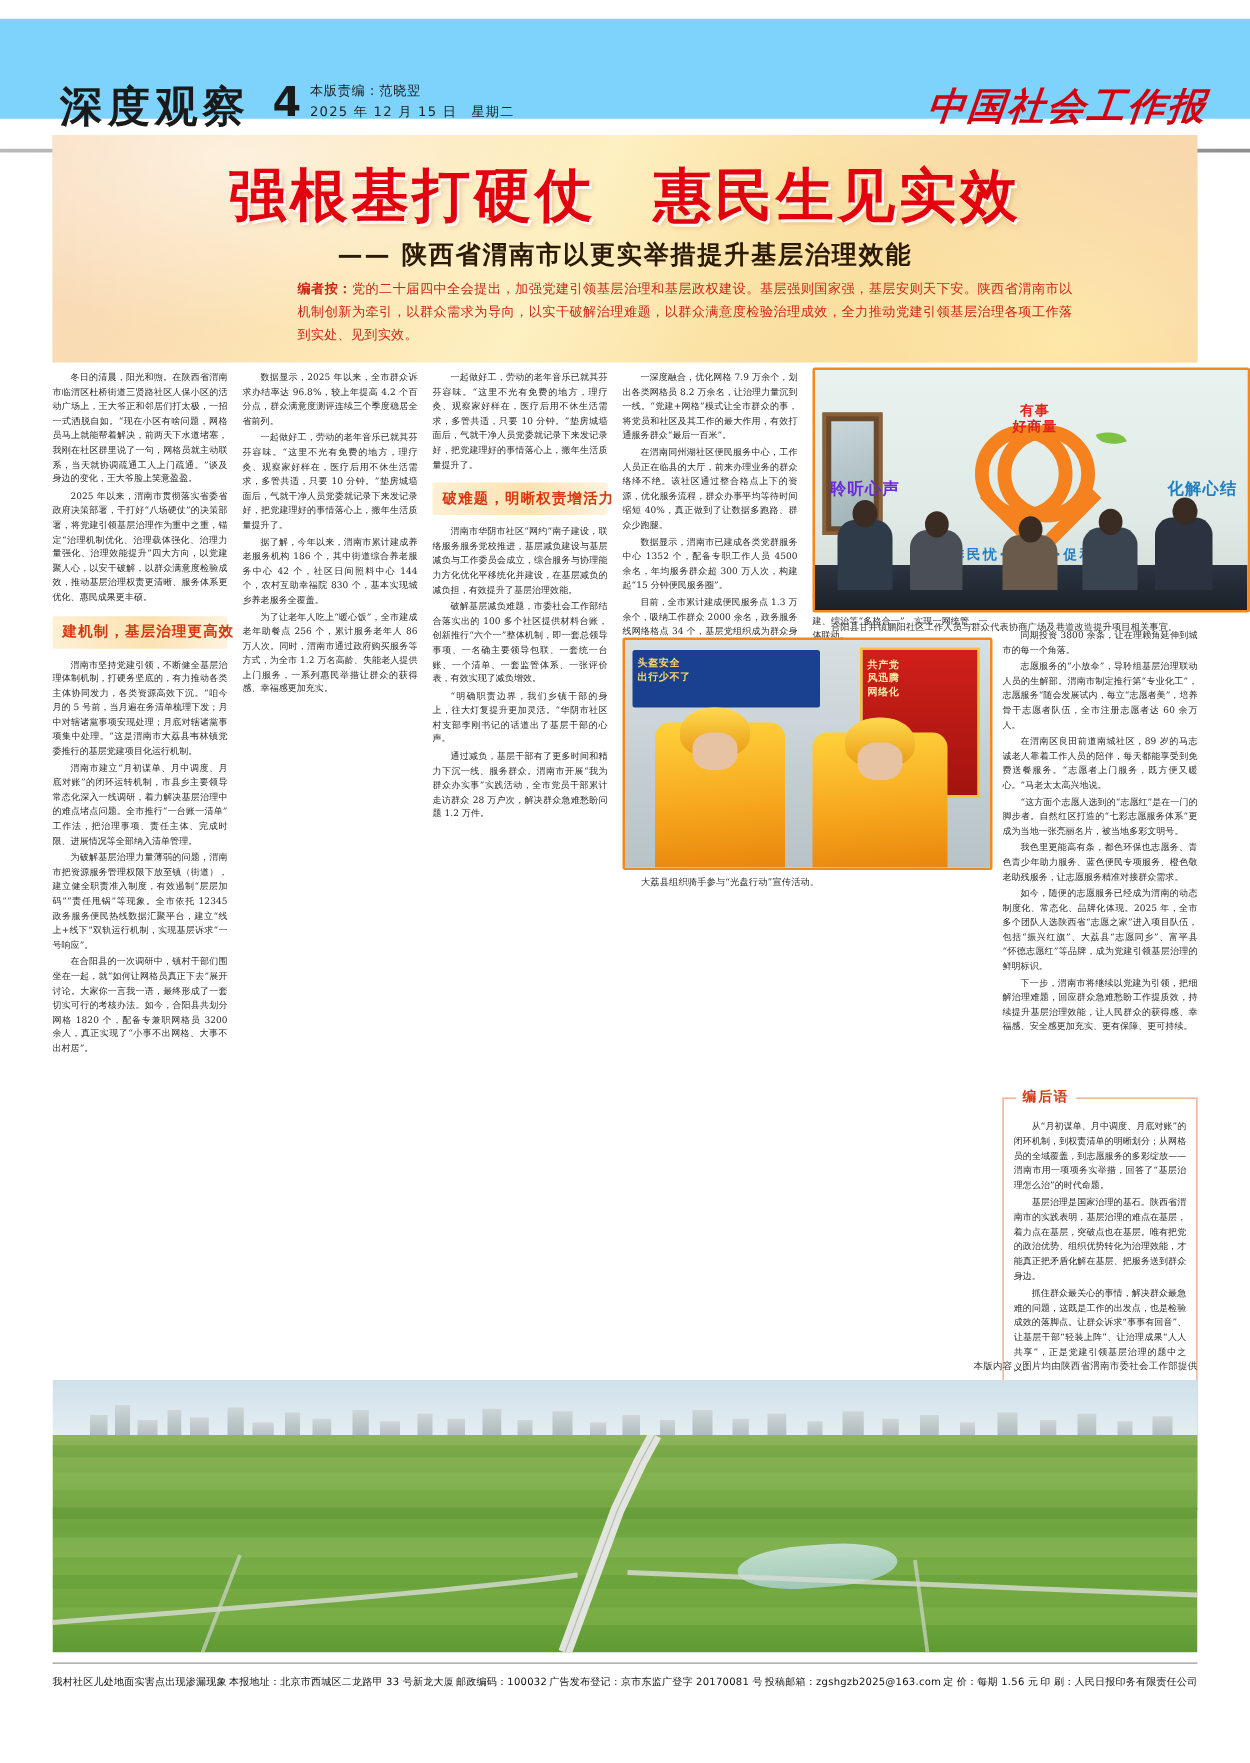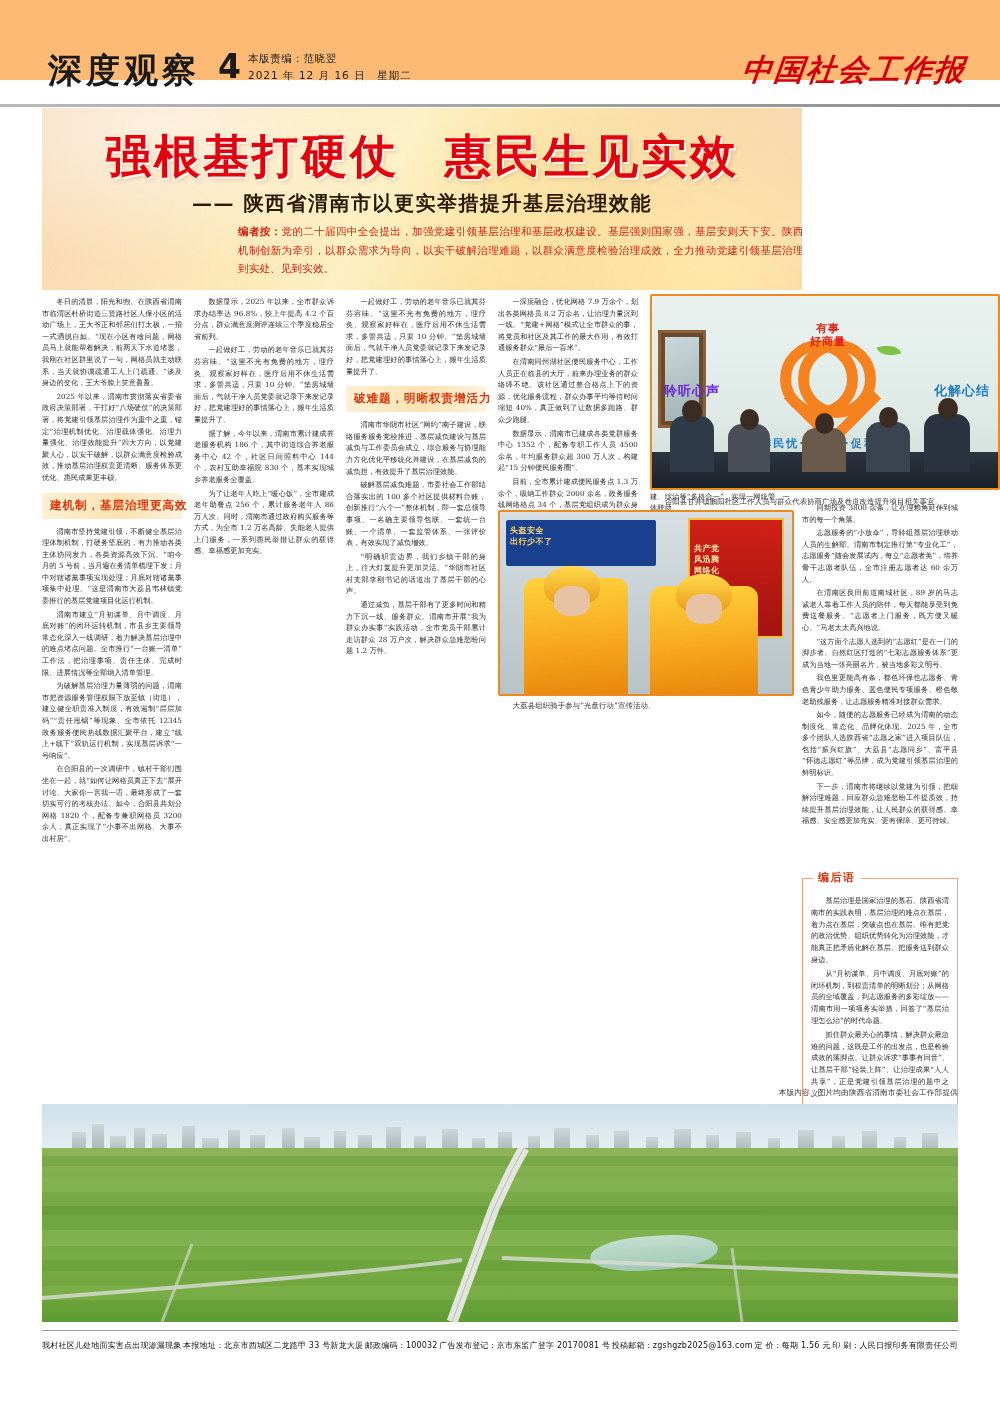--- a/index.html
+++ b/index.html
@@ -7,22 +7,22 @@
     width:1000px;height:1410px;
     background:#ffffff;
     font-family:"DejaVu Sans","Liberation Sans",sans-serif;
     overflow:hidden;
     position:relative;
   }
   .page{position:relative;width:1000px;height:1410px;box-sizing:border-box;}
 
   
   .masthead{
-    position:absolute;left:0;top:0;width:1000px;height:80px;
-    background:#fdba74;
+    position:absolute;left:0;top:15px;width:1000px;height:80px;
+    background:#7dd3fc;
   }
   .mh-title{
     position:absolute;left:48px;top:48px;
     font-family:"DejaVu Sans","Liberation Sans",sans-serif;
     font-size:34px;font-weight:700;letter-spacing:4px;color:#1a1a1a;
     white-space:nowrap;
   }
   .mh-pagenum{
     position:absolute;left:218px;top:47px;
     font-size:33px;font-weight:700;color:#1a1a1a;
@@ -39,21 +39,21 @@
     letter-spacing:2px;white-space:nowrap;
     transform:skewX(-6deg);
   }
   .mh-rule{
     position:absolute;left:0;top:104px;width:1000px;height:3px;
     background:linear-gradient(90deg,#b9b9b9,#8e8e8e);
   }
 
   
   .banner{
-    position:absolute;left:42px;top:108px;width:760px;height:182px;
+    position:absolute;left:42px;top:108px;width:916px;height:182px;
     background:
       radial-gradient(ellipse 420px 200px at 16% 10%, rgba(255,255,255,.55), rgba(255,255,255,0) 70%),
       radial-gradient(ellipse 380px 240px at 88% 92%, rgba(255,236,170,.85), rgba(255,236,170,0) 70%),
       linear-gradient(118deg,#f6c99a 0%,#f9d7a6 14%,#fde7b4 30%,#fdf0c2 45%,#fbe3a6 60%,#f8d79c 74%,#f7cf9a 88%,#f6c894 100%);
     overflow:hidden;
   }
   .banner:before{
     content:"";position:absolute;left:-60px;top:-40px;width:540px;height:280px;
     background:linear-gradient(135deg,rgba(255,255,255,.38),rgba(255,255,255,0) 58%);
     transform:rotate(-9deg);
@@ -132,21 +132,21 @@
   .p1-table{position:absolute;left:0;right:0;bottom:0;height:36px;background:linear-gradient(180deg,#2b3440,#1b2129);}
   .p1-person{position:absolute;bottom:16px;border-radius:14px 14px 0 0;}
   .p1-head{position:absolute;border-radius:50%;background:#3a2c22;}
 
   .photo-2{left:456px;top:214px;width:296px;height:186px;
     border:2px solid #f08a1e;border-radius:2px;box-sizing:border-box;}
   .p2-bg{position:absolute;inset:0;background:linear-gradient(180deg,#d8dfe2 0%,#c5cfd3 55%,#b8c3c7 100%);}
   .p2-banner{position:absolute;left:6px;top:8px;width:150px;height:46px;background:#19418f;border-radius:2px;
     color:#ffd76a;font-size:8px;font-weight:700;line-height:11px;padding:5px 4px;box-sizing:border-box;letter-spacing:.5px;}
   .p2-poster{position:absolute;right:8px;top:6px;width:96px;height:120px;background:linear-gradient(180deg,#d02019,#a3130f);
-    border:2px solid #f3c33a;box-sizing:border-box;color:#ffe9a8;font-size:8px;font-weight:700;line-height:11px;padding:23px 4px;letter-spacing:.5px;}
+    border:2px solid #f3c33a;box-sizing:border-box;color:#ffe9a8;font-size:8px;font-weight:700;line-height:11px;padding:6px 4px;letter-spacing:.5px;}
   .p2-rider{position:absolute;bottom:0;border-radius:12px 12px 0 0;background:linear-gradient(175deg,#ffd23b,#f6a41c 60%,#e8860d);}
   .p2-helmet{position:absolute;border-radius:48% 48% 42% 42%;background:linear-gradient(180deg,#ffd94d,#e89a13);}
   .p2-face{position:absolute;border-radius:42%;background:#e8c3a3;}
 
   .cap{
     position:absolute;font-family:"DejaVu Serif","Liberation Serif",serif;
     font-size:7.4px;line-height:12px;color:#333;text-align:justify;letter-spacing:.1px;
   }
   .cap-1{left:608px;top:200px;width:350px;text-indent:14.8px;}
   .cap-2{left:456px;top:404px;width:296px;text-indent:14.8px;}
@@ -198,21 +198,21 @@
 </head>
 <body>
 
 <div class="page">
 
   <div class="masthead">
     <div class="mh-title">深度观察</div>
     <div class="mh-pagenum">4</div>
     <div class="mh-meta">
       <div>本版责编：范晓翌</div>
-      <div class="row2">2021 年 12 月 16 日　星期二</div>
+      <div class="row2">2025 年 12 月 15 日　星期二</div>
     </div>
     <div class="mh-logo">中国社会工作报</div>
     <div class="mh-rule"></div>
   </div>
 
   <div class="banner">
     <div class="hl-main">
       <span>强根基打硬仗</span><span class="gap"></span><span>惠民生见实效</span>
     </div>
     <div class="hl-sub">—— 陕西省渭南市以更实举措提升基层治理效能</div>
@@ -311,22 +311,22 @@
       <div class="p2-helmet" style="left:44px;top:54px;width:56px;height:40px;"></div>
       <div class="p2-face" style="left:54px;top:74px;width:36px;height:30px;"></div>
       <div class="p2-rider" style="left:150px;width:108px;height:108px;"></div>
       <div class="p2-helmet" style="left:176px;top:62px;width:56px;height:40px;"></div>
       <div class="p2-face" style="left:186px;top:82px;width:36px;height:30px;"></div>
     </div>
     <div class="cap cap-2">大荔县组织骑手参与“光盘行动”宣传活动。</div>
 
     <div class="edbox">
       <div class="edbox-title">编后语</div>
+      <p class="ptext">从“月初谋单、月中调度、月底对账”的闭环机制，到权责清单的明晰划分；从网格员的全域覆盖，到志愿服务的多彩绽放——渭南市用一项项务实举措，回答了“基层治理怎么治”的时代命题。</p>
       <p class="ptext">基层治理是国家治理的基石。陕西省渭南市的实践表明，基层治理的难点在基层，着力点在基层，突破点也在基层。唯有把党的政治优势、组织优势转化为治理效能，才能真正把矛盾化解在基层、把服务送到群众身边。</p>
-      <p class="ptext">从“月初谋单、月中调度、月底对账”的闭环机制，到权责清单的明晰划分；从网格员的全域覆盖，到志愿服务的多彩绽放——渭南市用一项项务实举措，回答了“基层治理怎么治”的时代命题。</p>
       <p class="ptext">抓住群众最关心的事情，解决群众最急难的问题，这既是工作的出发点，也是检验成效的落脚点。让群众诉求“事事有回音”、让基层干部“轻装上阵”、让治理成果“人人共享”，正是党建引领基层治理的题中之义。</p>
       <p class="ptext">新时代新征程，基层治理的任务更加艰巨、要求更加精细。要以更实的作风、更暖的温度、更强的合力，不断夯实党的执政根基，让基层治理的成果更多更公平惠及全体人民。</p>
     </div>
 
   </div>
 
   <div class="credit">本版内容、图片均由陕西省渭南市委社会工作部提供</div>
 
   <div class="bottomphoto">
     <div class="bp-sky"></div>

